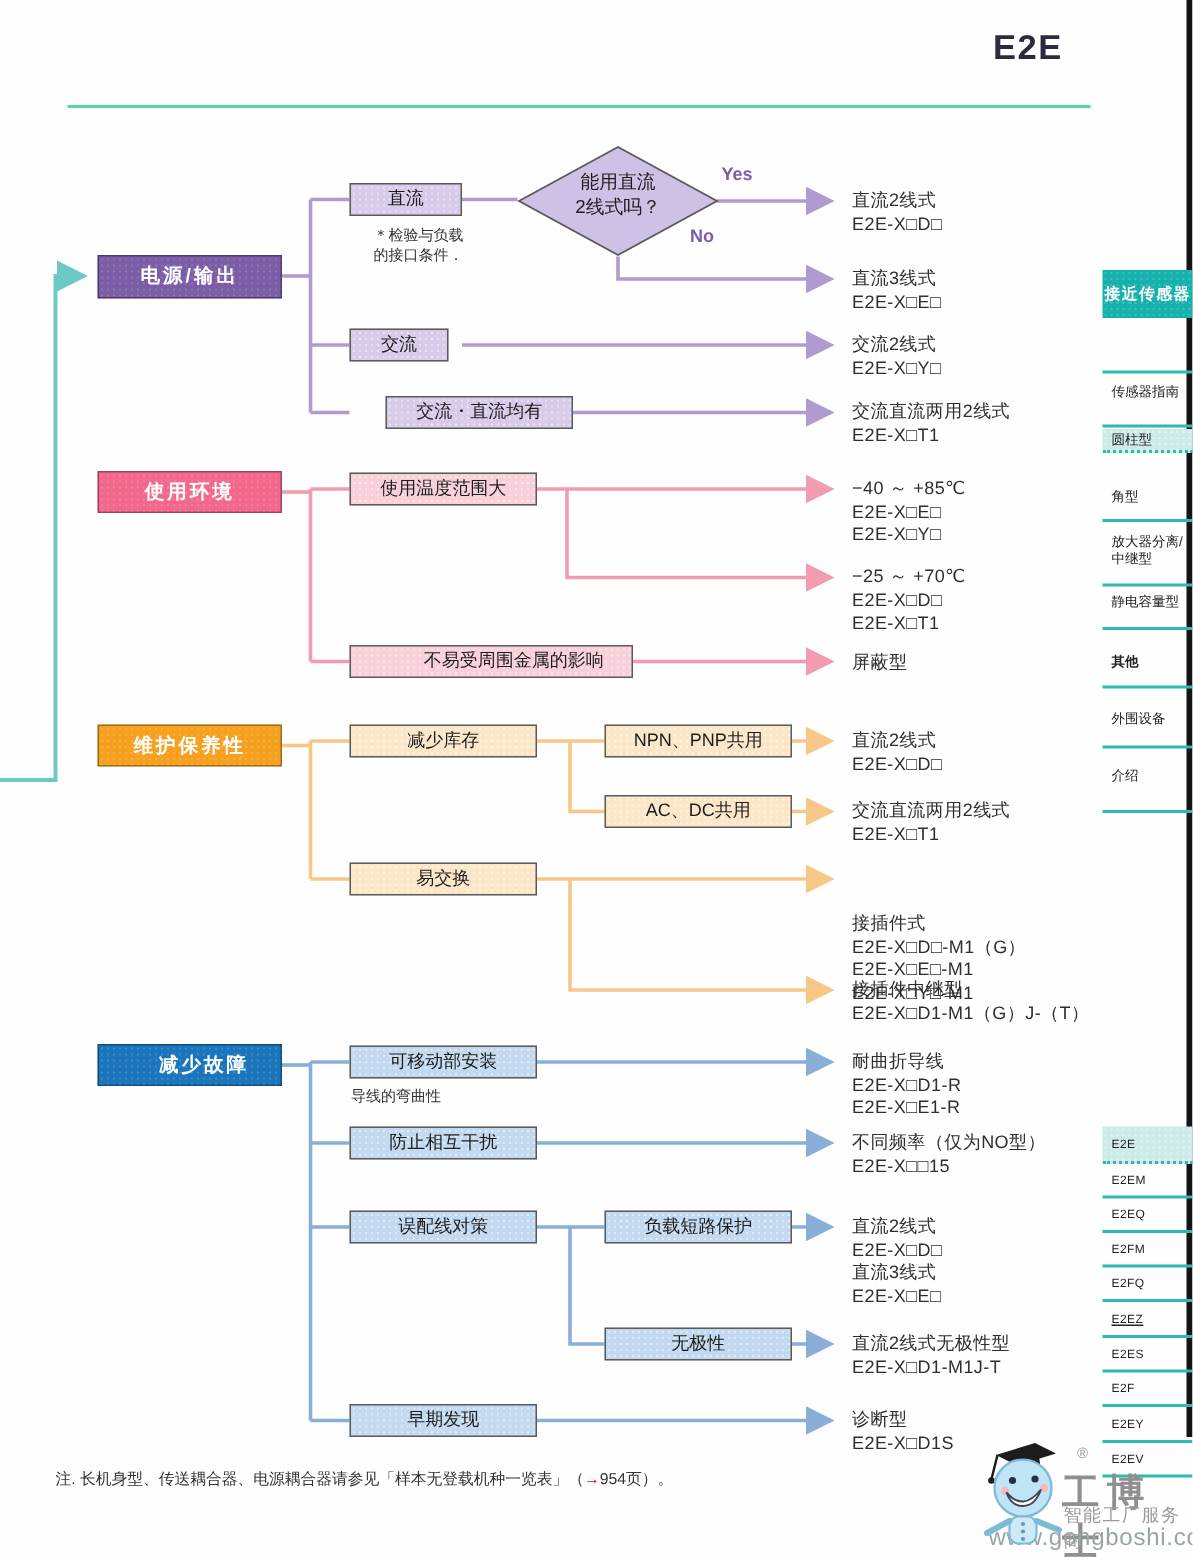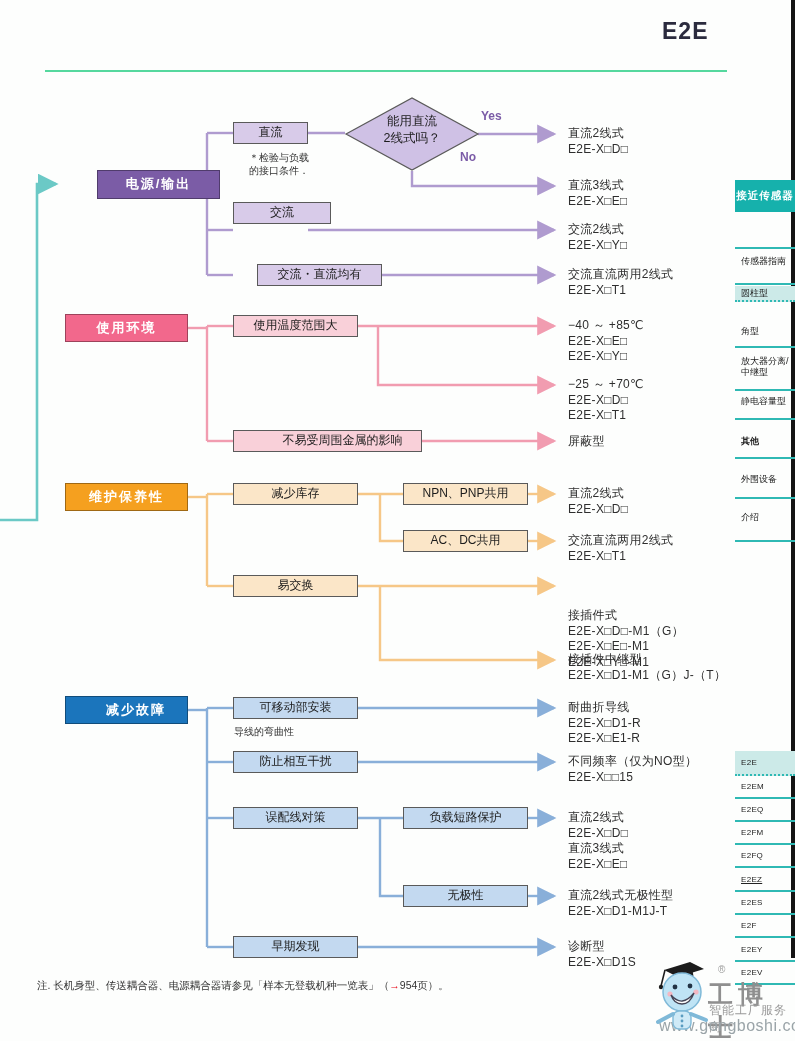--- a/index.html
+++ b/index.html
@@ -15,21 +15,21 @@
   .top-rule{position:absolute;left:45px;top:70px;width:682px;height:2px;background:#55d89e;}
   .right-edge{position:absolute;left:791px;top:0;width:4px;height:958px;background:#141414;}
 
   
   .box{position:absolute;box-sizing:border-box;display:flex;align-items:center;justify-content:center;
        border:1px solid #5a5a5a;font-size:12px;color:#1c1c1c;text-align:center;line-height:1.1;
        background-size:4px 4px;}
   .hdr{color:#fff;font-weight:bold;font-size:13px;letter-spacing:2px;border:1px solid rgba(0,0,0,.35);
        background-image:radial-gradient(rgba(255,255,255,.16) 24%,rgba(0,0,0,0) 25%);}
   .lt{background-image:radial-gradient(rgba(255,255,255,.45) 22%,rgba(0,0,0,0) 23%);}
-  .hdr-purple{background-color:#7b5ca6;margin-left:32px;}
+  .hdr-purple{background-color:#7b5ca6;}
   .hdr-pink{background-color:#f2688c;}
   .hdr-orange{background-color:#f5a01f;}
   .hdr-blue{background-color:#1b75bc;}
   .lt-purple{background-color:#d8cbe9;}
   .lt-pink{background-color:#f9d0d9;}
   .lt-orange{background-color:#fbe6c8;}
   .lt-blue{background-color:#c3d9f0;}
 
   .diamond-label{position:absolute;left:352px;top:113px;width:120px;text-align:center;
                  font-size:12.5px;color:#1c1c1c;line-height:17px;}
@@ -140,21 +140,21 @@
     <path d="M358,818 H403"></path>
     <path d="M380,818 V896 H403"></path>
     <path d="M528,818 H554" marker-end="url(#m-blue)"></path>
     <path d="M528,896 H554" marker-end="url(#m-blue)"></path>
     <path d="M358,947 H554" marker-end="url(#m-blue)"></path>
   </g>
 </svg>
 
 <div class="box hdr hdr-purple" style="left:65px;top:170px;width:123px;height:29px;z-index:2;">电源/输出</div>
 <div class="box lt lt-purple" style="left:233px;top:122px;width:75px;height:22px;z-index:2;">直流</div>
-<div class="box lt lt-purple" style="left:233px;top:202px;width:98px;height:22px;z-index:2;">交流</div>
+<div class="box lt lt-purple" style="left:233px;top:219px;width:66px;height:22px;z-index:2;">交流</div>
 <div class="box lt lt-purple" style="left:233px;top:264px;width:125px;height:22px;z-index:2;margin-left:24px;">交流・直流均有</div>
 <div class="flow-note" style="left:249px;top:151px;z-index:2;">
   <div>＊检验与负载</div>
   <div>的接口条件．</div>
 </div>
 <div class="diamond-label" style="z-index:2;">
   <div>能用直流</div>
   <div>2线式吗？</div>
 </div>
 <div class="yn" style="left:481px;top:109px;z-index:2;">Yes</div>

